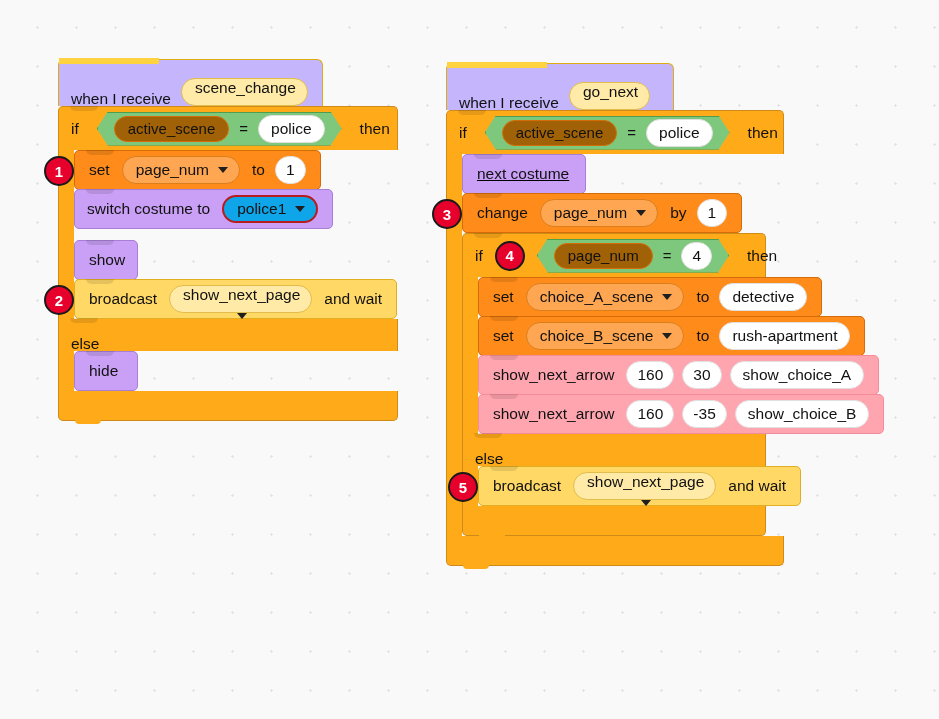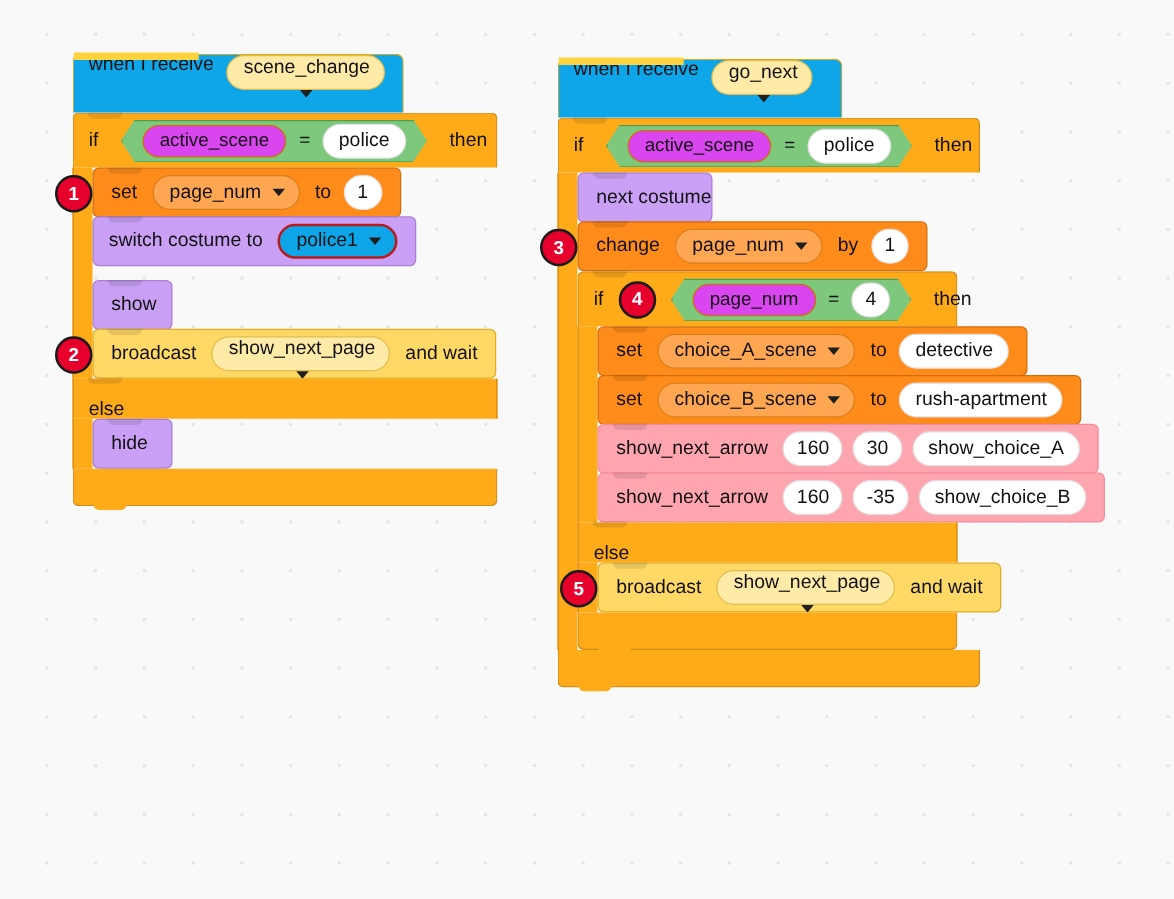--- a/index.html
+++ b/index.html
@@ -26,31 +26,31 @@
   }
 
   
   .script {
     position: absolute;
   }
 
   
   .hat {
     position: relative;
-    background: #0ea5e9;
+    background: #c4b5fd;
     border: 1px solid #e0ab12;
     border-bottom: none;
     border-radius: 6px 6px 0 0;
     padding: 0 14px 0 12px;
     height: 46px;
     display: flex;
-    align-items: flex-start;
+    align-items: flex-end;
     width: max-content;
     min-width: 200px;
-    margin-top: 13px;
+    margin-top: 29px;
   }
   .hat::before {
     content: "";
     position: absolute;
     left: -1px;
     top: -23px;
     width: 96px;
     height: 26px;
     background: #ffd23f;
     border: 1px solid #e0ab12;
@@ -215,21 +215,21 @@
     height: 34px;
     padding: 0 16px;
     box-sizing: border-box;
     clip-path: polygon(11px 0, calc(100% - 11px) 0, 100% 50%, calc(100% - 11px) 100%, 11px 100%, 0 50%);
     margin: 0 4px;
   }
   .hex .eq { font-size: 15px; color: #111; }
 
   
   .pill {
-    background: #d946ef;
+    background: #a16207;
     border: 1px solid #d46d08;
     border-radius: 14px;
     height: 26px;
     padding: 0 13px;
     display: inline-flex;
     align-items: center;
     font-size: 15px;
     color: #111;
     box-sizing: border-box;
     white-space: nowrap;
@@ -382,21 +382,21 @@
           <span class="oval">police</span>
         </span>
         <span class="gap14"></span>
         <span class="lbl">then</span>
       </div>
 
       <div class="c-body">
         <div class="c-arm"></div>
         <div style="display:flex; flex-direction:column;">
 
-          <div class="stack st-looks" style="width:108px; padding-left:14px;">
+          <div class="stack st-looks" style="width:124px; padding-left:14px;text-decoration:underline;">
             <span class="lbl">next costume</span>
           </div>
 
           <div class="stack st-motion" style="padding-left:14px;">
             <div class="badge" style="left:-31px; top:5px;">3</div>
             <span class="lbl">change</span>
             <span class="gap12"></span>
             <span class="dd dd-motion">
               <span>page_num</span>
               <span class="caret"></span>

